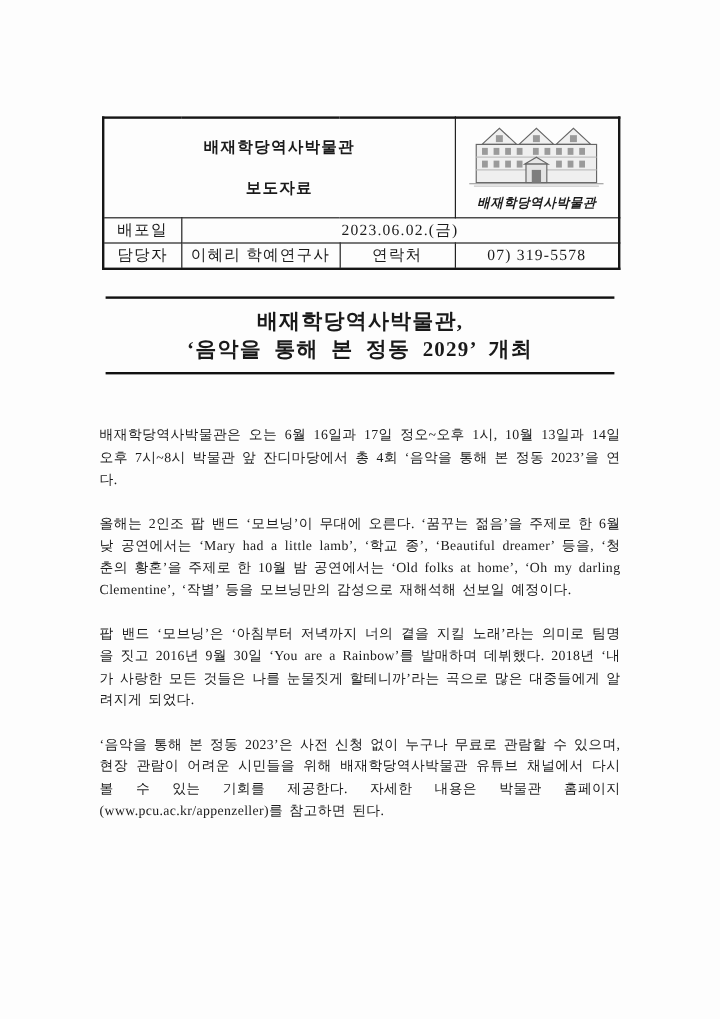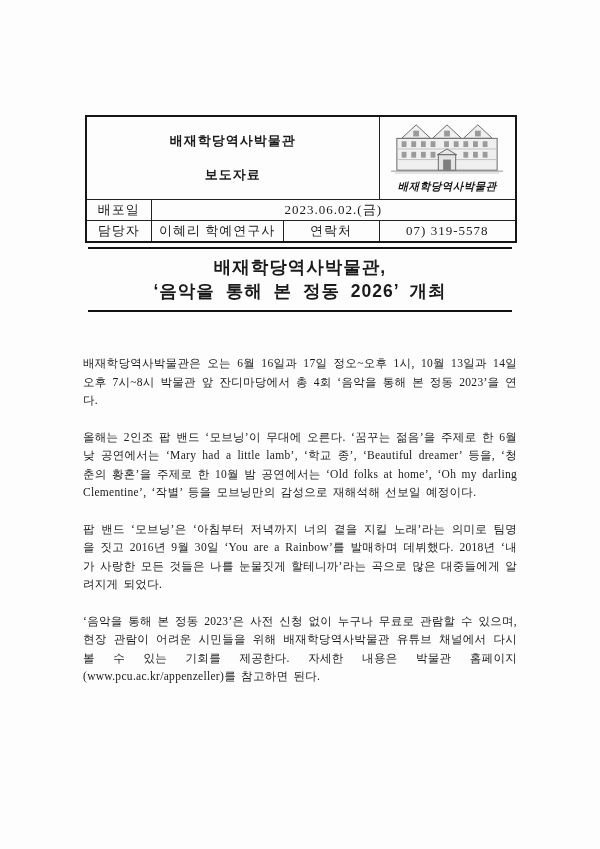--- a/index.html
+++ b/index.html
@@ -18,21 +18,20 @@
   }
 
   
   .doc-table {
     position: absolute;
     left: 85px;
     top: 97px;
     width: 430px;
     border-collapse: collapse;
     table-layout: fixed;
-    margin-top: 18px;
   }
   .doc-table td {
     border: 1.5px solid #222;
     text-align: center;
     vertical-align: middle;
     font-size: 13px;
     letter-spacing: 1px;
     padding: 1px 2px;
   }
   .doc-table { border: 2px solid #161616; }
@@ -59,21 +58,21 @@
   
   .headline {
     position: absolute;
     left: 88px;
     top: 247px;
     width: 424px;
     border-top: 2.5px solid #111;
     border-bottom: 2.5px solid #111;
     padding: 6px 0 7px 0;
     text-align: center;
-    font-family: Liberation Sans, sans-serif;
+    font-family: Liberation Serif, serif;
     font-weight: bold;
     font-size: 17.5px;
     line-height: 24px;
     letter-spacing: 1px;
   }
   .headline .line2 { word-spacing: 5px; }
 
   
   .body-text {
     position: absolute;
@@ -168,21 +167,21 @@
         <td>담당자</td>
         <td>이혜리 학예연구사</td>
         <td>연락처</td>
         <td>07) 319-5578</td>
       </tr>
     </tbody>
   </table>
 
   <div class="headline">
     <div class="line1">배재학당역사박물관,</div>
-    <div class="line2">‘음악을 통해 본 정동 2026’ 개최</div>
+    <div class="line2">‘음악을 통해 본 정동 2029’ 개최</div>
   </div>
 
   <div class="body-text">
     <p>배재학당역사박물관은 오는 6월 16일과 17일 정오~오후 1시, 10월 13일과 14일 오후 7시~8시 박물관 앞 잔디마당에서 총 4회 ‘음악을 통해 본 정동 2023’을 연다.</p>
     <p>올해는 2인조 팝 밴드 ‘모브닝’이 무대에 오른다. ‘꿈꾸는 젊음’을 주제로 한 6월 낮 공연에서는 ‘Mary had a little lamb’, ‘학교 종’, ‘Beautiful dreamer’ 등을, ‘청춘의 황혼’을 주제로 한 10월 밤 공연에서는 ‘Old folks at home’, ‘Oh my darling Clementine’, ‘작별’ 등을 모브닝만의 감성으로 재해석해 선보일 예정이다.</p>
     <p>팝 밴드 ‘모브닝’은 ‘아침부터 저녁까지 너의 곁을 지킬 노래’라는 의미로 팀명을 짓고 2016년 9월 30일 ‘You are a Rainbow’를 발매하며 데뷔했다. 2018년 ‘내가 사랑한 모든 것들은 나를 눈물짓게 할테니까’라는 곡으로 많은 대중들에게 알려지게 되었다.</p>
     <p>‘음악을 통해 본 정동 2023’은 사전 신청 없이 누구나 무료로 관람할 수 있으며, 현장 관람이 어려운 시민들을 위해 배재학당역사박물관 유튜브 채널에서 다시 볼 수 있는 기회를 제공한다. 자세한 내용은 박물관 홈페이지(www.pcu.ac.kr/appenzeller)를 참고하면 된다.</p>
   </div>
 
 </div>

